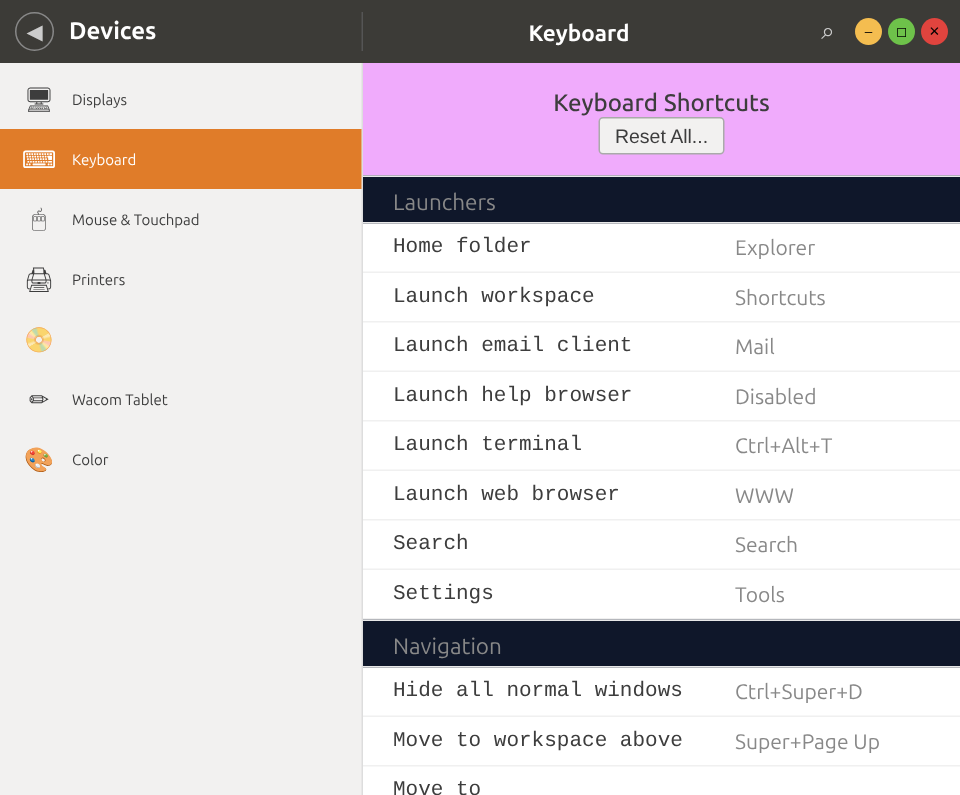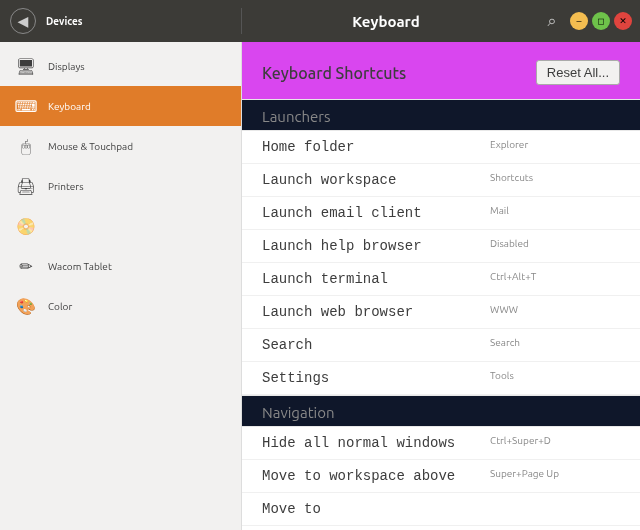--- a/index.html
+++ b/index.html
@@ -36,21 +36,21 @@
       background: transparent;
       cursor: pointer;
       display: flex;
       align-items: center;
       justify-content: center;
       color: #ccc;
       font-size: 14px;
       margin-right: 10px;
     }
     .titlebar-section-title {
-      font-size: 10px;
+      font-size: 16px;
       font-weight: bold;
       color: #fff;
     }
     .titlebar-center {
       flex: 1;
       display: flex;
       align-items: center;
       justify-content: center;
       font-size: 15px;
       font-weight: bold;
@@ -135,21 +135,22 @@
       padding: 0;
       overflow-y: auto;
     }
 
     
     .content-header {
       display: flex;
       align-items: center;
       justify-content: space-between;
       padding: 18px 20px 14px 20px;
-      background: #d946ef;
+      background: #f0abfc;
+      flex-direction: column;
     }
     .content-title {
       font-size: 16px;
       font-weight: 500;
       color: #3d3d3d;
     }
     .reset-btn {
       border: 1px solid #aaa;
       background: #f2f1f0;
       padding: 4px 10px;
@@ -179,21 +180,21 @@
     }
     .shortcut-name {
       flex: 1;
       color: #3d3d3d;
       font-size: 14px;
       padding-right: 10px;
       font-family: Liberation Mono, monospace;
     }
     .shortcut-key {
       color: #888;
-      font-size: 10px;
+      font-size: 14px;
       min-width: 130px;
       text-align: left;
     }
   </style>
 </head>
 <body>
 
 <div class="titlebar">
   <div class="titlebar-left">
     <button class="back-btn">

